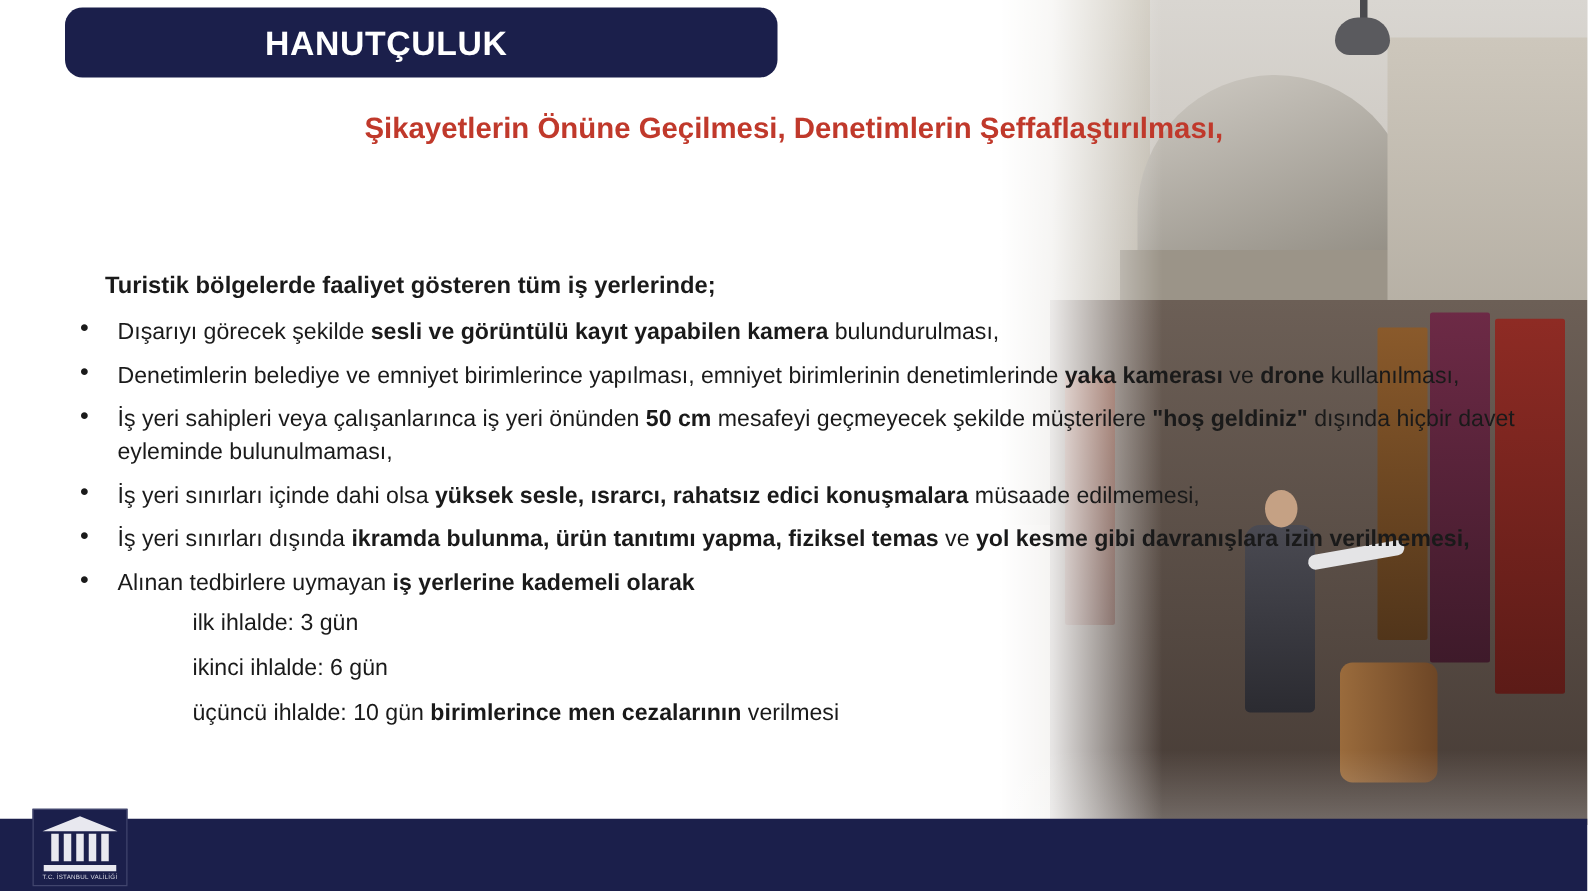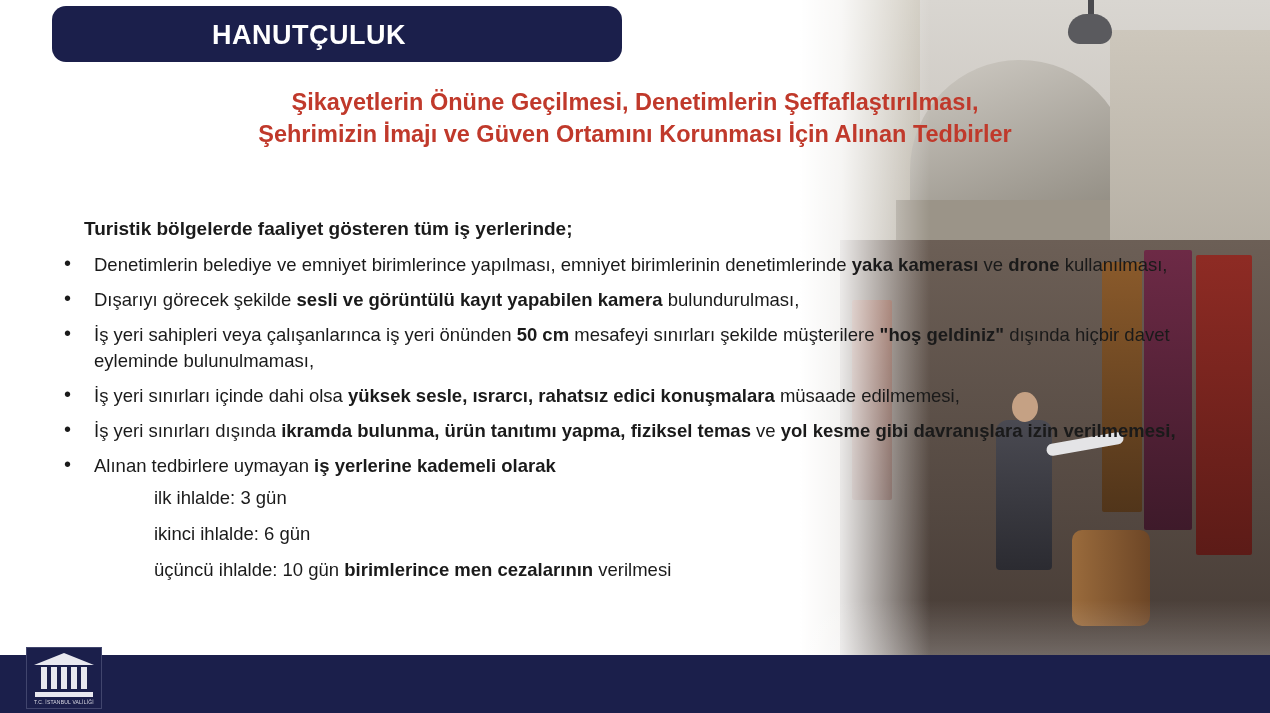--- a/index.html
+++ b/index.html
@@ -284,29 +284,28 @@
     <div class="fade-left"></div>
     <div class="fade-bottom"></div>
   </div>
 
   <div class="title-bar">
     <div class="title-bar-text">HANUTÇULUK</div>
   </div>
 
   <div class="heading">
     <span class="line">Şikayetlerin Önüne Geçilmesi, Denetimlerin Şeffaflaştırılması,</span>
-    <span class="line">Şehrimizin İmajı ve Güven Ortamını Korunması İçin Alınan Tedbirler</span>
   </div>
 
   <div class="content">
     <div class="intro">Turistik bölgelerde faaliyet gösteren tüm iş yerlerinde;</div>
     <ul class="bullets" id="bullet-list">
+        <li><span><span>Dışarıyı görecek şekilde </span><b>sesli ve görüntülü kayıt yapabilen kamera</b><span> bulundurulması,</span></span></li>
         <li><span><span>Denetimlerin belediye ve emniyet birimlerince yapılması, emniyet birimlerinin denetimlerinde </span><b>yaka kamerası</b><span> ve </span><b>drone</b><span> kullanılması,</span></span></li>
-        <li><span><span>Dışarıyı görecek şekilde </span><b>sesli ve görüntülü kayıt yapabilen kamera</b><span> bulundurulması,</span></span></li>
-        <li><span><span>İş yeri sahipleri veya çalışanlarınca iş yeri önünden </span><b>50 cm</b><span> mesafeyi sınırları şekilde müşterilere </span><b>"hoş geldiniz"</b><span> dışında hiçbir davet eyleminde bulunulmaması,</span></span></li>
+        <li><span><span>İş yeri sahipleri veya çalışanlarınca iş yeri önünden </span><b>50 cm</b><span> mesafeyi geçmeyecek şekilde müşterilere </span><b>"hoş geldiniz"</b><span> dışında hiçbir davet eyleminde bulunulmaması,</span></span></li>
         <li><span><span>İş yeri sınırları içinde dahi olsa </span><b>yüksek sesle, ısrarcı, rahatsız edici konuşmalara</b><span> müsaade edilmemesi,</span></span></li>
         <li><span><span>İş yeri sınırları dışında </span><b>ikramda bulunma, ürün tanıtımı yapma, fiziksel temas</b><span> ve </span><b>yol kesme gibi davranışlara izin verilmemesi,</b></span></li>
         <li><span><span>Alınan tedbirlere uymayan </span><b>iş yerlerine kademeli olarak</b></span><div class="sublines">
             <div class="subline"><span>ilk ihlalde: 3 gün</span></div>
             <div class="subline"><span>ikinci ihlalde: 6 gün</span></div>
             <div class="subline"><span>üçüncü ihlalde: 10 gün </span><b>birimlerince men cezalarının</b><span> verilmesi</span></div>
           </div></li>
       </ul>
   </div>
 

